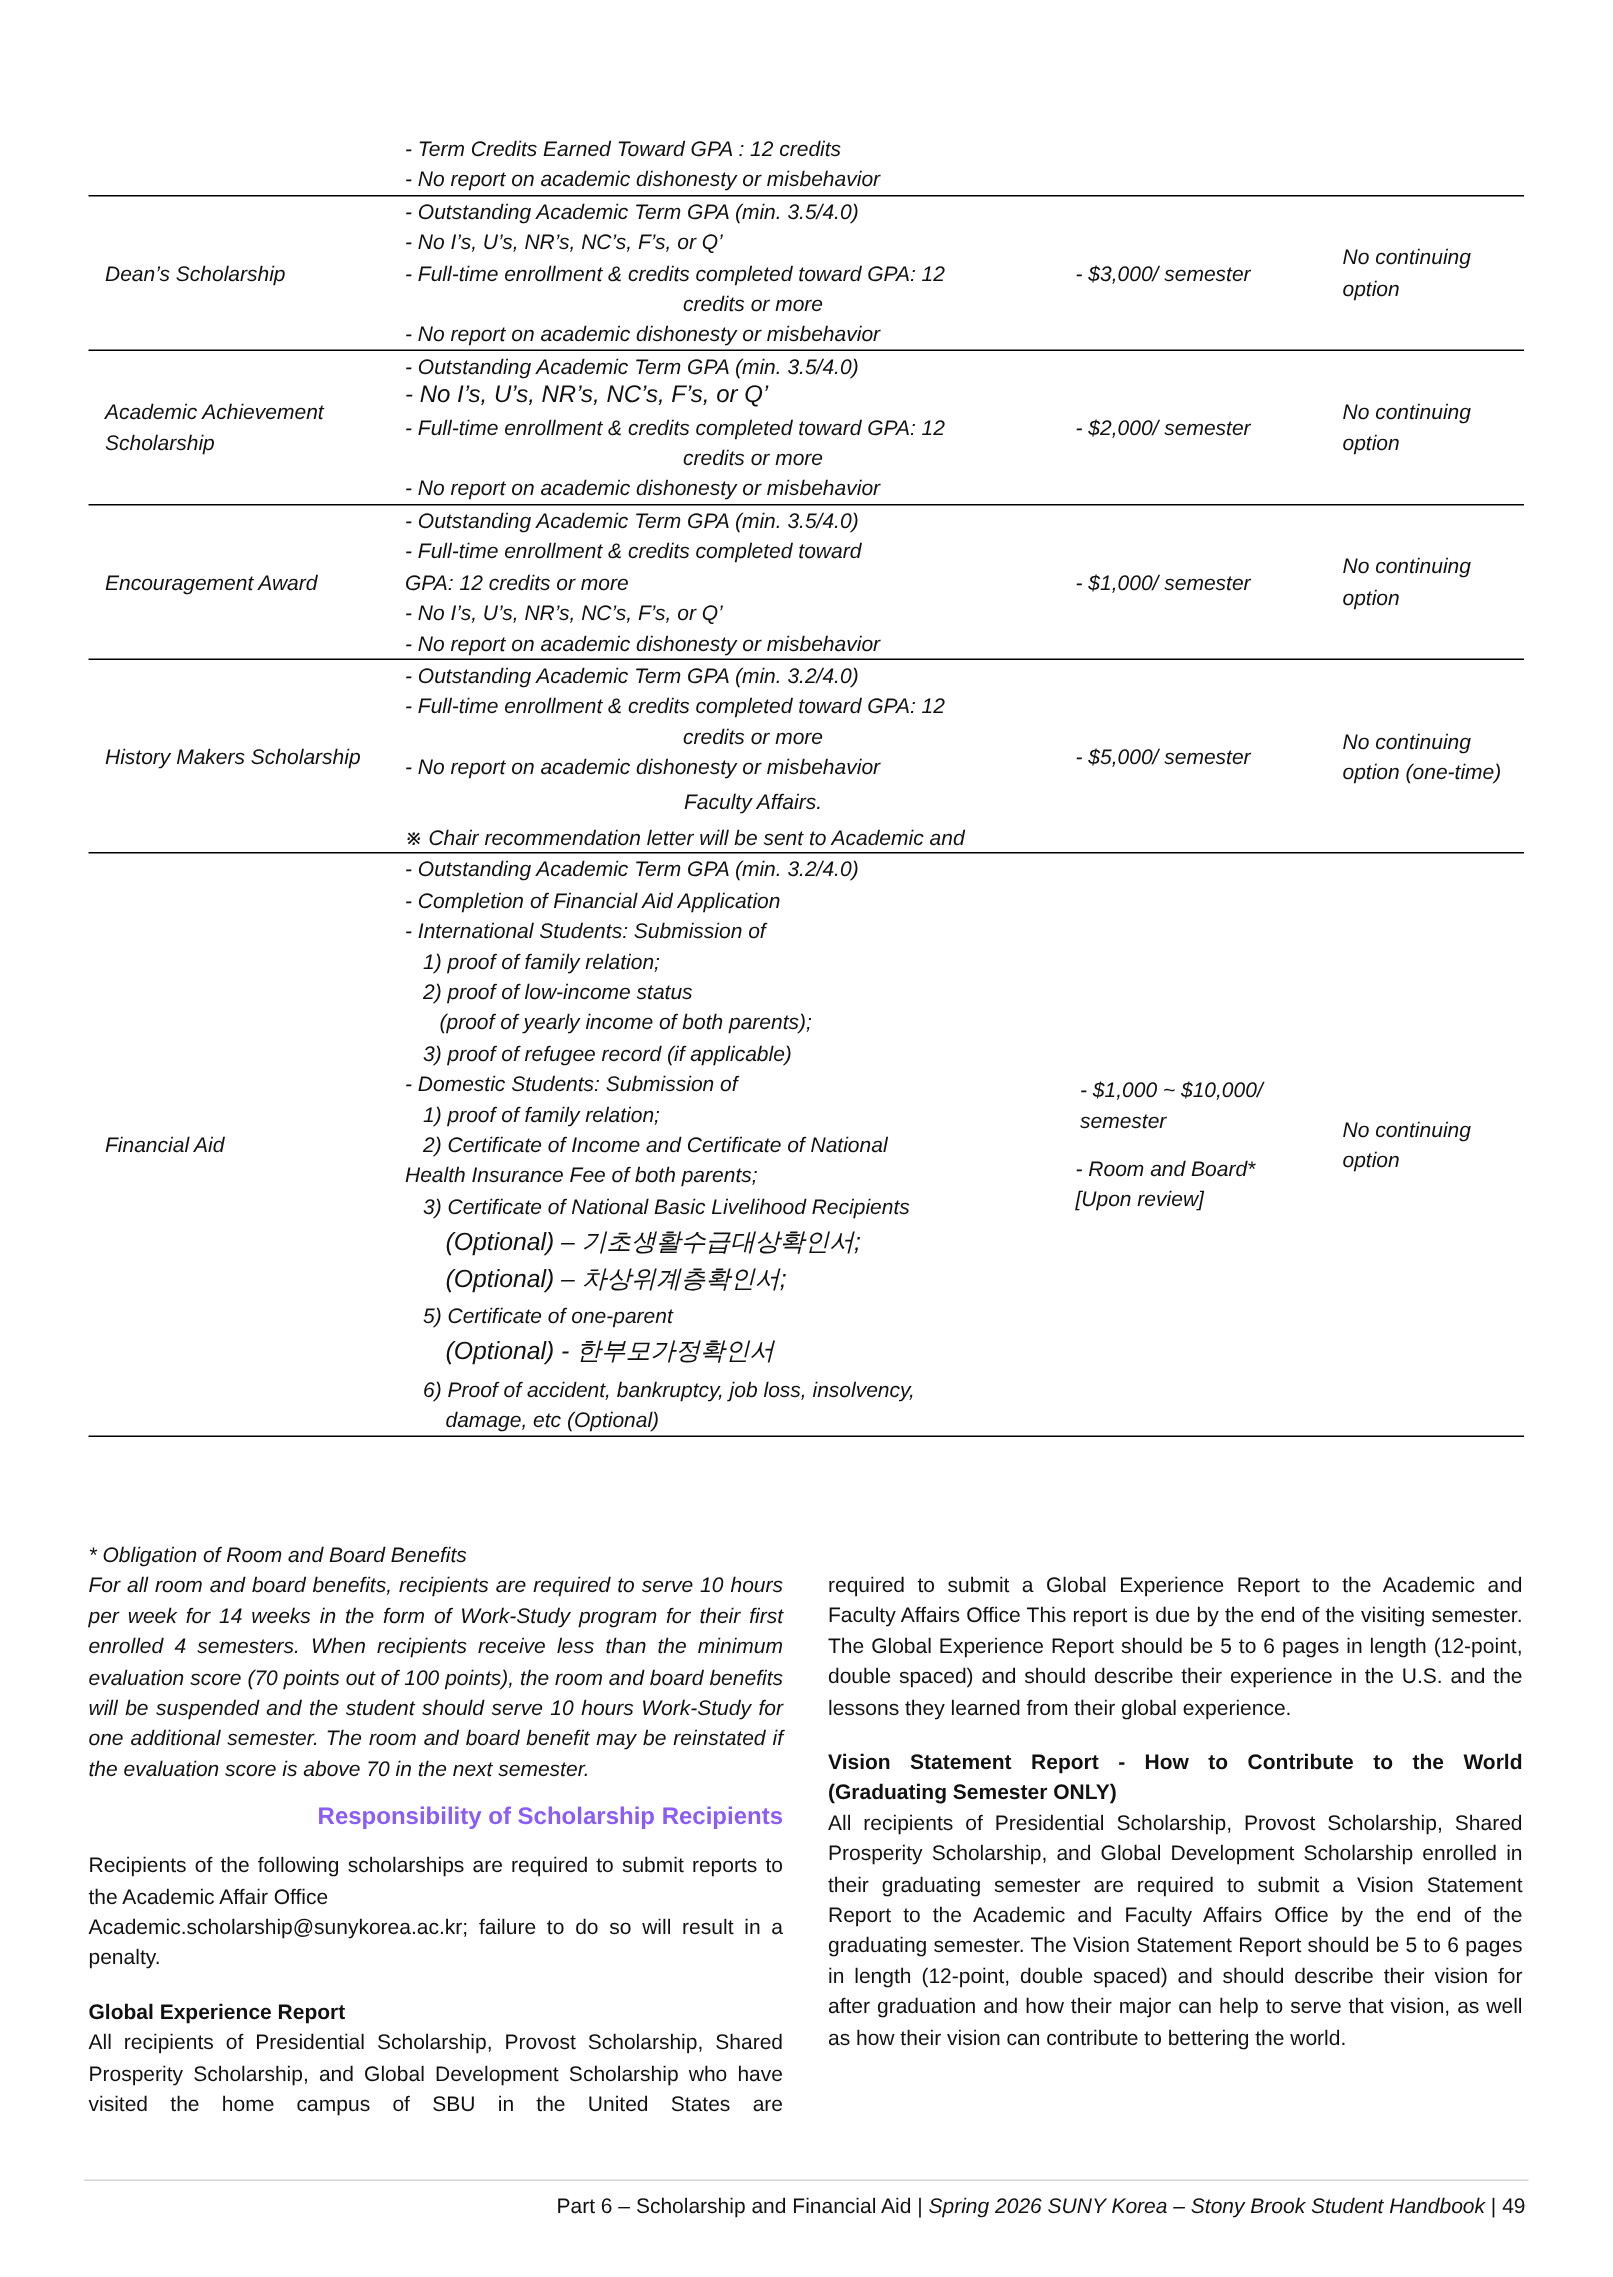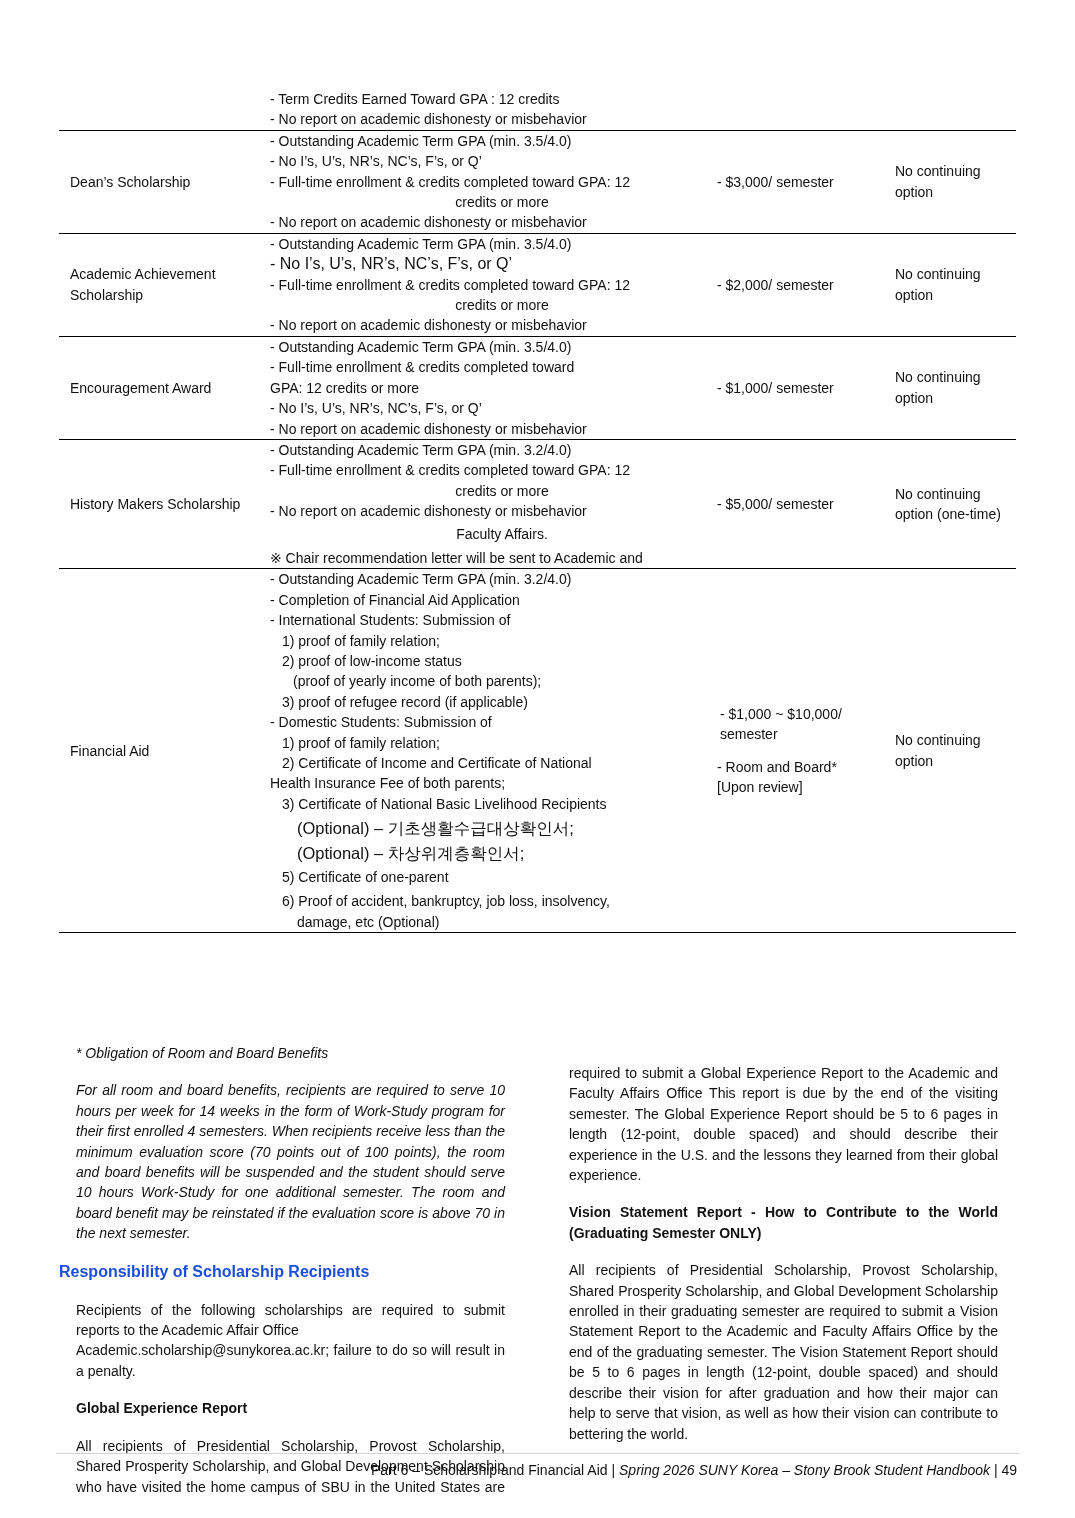--- a/index.html
+++ b/index.html
@@ -6,44 +6,44 @@
     body {
       width: 1075px; height: 1518px; position: relative; overflow: hidden;
       font-family: "Liberation Sans", "DejaVu Sans", sans-serif;
       color: #111; font-size: 14px;
     }
     .page { position: absolute; left: 0; top: 0; width: 1075px; height: 1518px; }
 
     
     .tbl { position: absolute; left: 59px; top: 89px; width: 957px; }
     .row { display: flex; border-bottom: 1.6px solid #000; }
-    .cell { box-sizing: border-box; font-size: 14px; line-height: 20.4px; }
+    .cell { box-sizing: border-box; font-size: 14px; line-height: 20.4px; font-style: italic; }
     .c-name { width: 211px; padding-left: 11px; display: flex; align-items: center; }
     .c-req  { width: 447px; padding-top: 0px; padding-bottom: 0px; }
     .c-amt  { width: 178px; display: flex; align-items: center; padding-left: 0px; }
     .c-cont { width: 121px; display: flex; align-items: center; }
     .line { white-space: nowrap; }
     .ind1 { padding-left: 17px; text-align: center; }
     .ind2 { padding-left: 12px; }
     .ind3 { padding-left: 23px; }
     .ind4 { padding-left: 27px; }
     .big { font-size: 16px; }
     .kr { font-size: 16.5px; }
     .spaced { margin-top: 4px; }
     .amt-block .line { line-height: 20.4px; }
     .amt-gap { margin-top: 12px; }
 
     
     .col { position: absolute; width: 463px; font-size: 14px; line-height: 20.4px; text-align: justify; }
     .col-left { left: 59px; top: 1026px; }
     .col-right { left: 552px; top: 1046px; }
     .it { font-style: italic; margin-top: 44px; }
-    .h-gray { font-weight: bold; font-size: 16px; color: #1d4ed8; margin-top: 12px; margin-bottom: 10px; line-height: 22px; text-align: left; }
+    .h-gray { font-weight: bold; font-size: 16px; color: #8b5cf6; margin-top: 12px; margin-bottom: 10px; line-height: 22px; text-align: right; }
     .h-bold { font-weight: bold; }
-    .para { margin: 17px; }
+    .para { margin: 0; }
     .mt16 { margin-top: 16px; }
 
     
     .footer-rule { position: absolute; left: 56px; top: 1453px; width: 963px; height: 1px; background: #d4d4d4; }
     .footer { position: absolute; right: 58px; top: 1460px; font-size: 14px; line-height: 20px; white-space: nowrap; }
     .footer .it { font-style: italic; }
   </style>
 </head>
 <body>
 
@@ -125,20 +125,21 @@
         <div class="line ind3">(proof of yearly income of both parents);</div>
         <div class="line ind2">3) proof of refugee record (if applicable)</div>
         <div class="line">- Domestic Students: Submission of</div>
         <div class="line ind2">1) proof of family relation;</div>
         <div class="line ind2">2) Certificate of Income and Certificate of National</div>
         <div class="line">Health Insurance Fee of both parents;</div>
         <div class="line ind2">3) Certificate of National Basic Livelihood Recipients</div>
         <div class="line ind4 kr spaced">(Optional) – 기초생활수급대상확인서;</div>
         <div class="line ind4 kr spaced">(Optional) – 차상위계층확인서;</div>
         <div class="line ind2 spaced">5) Certificate of one-parent</div>
+        <div class="line ind4 kr spaced">(Optional) - 한부모가정확인서</div>
         <div class="line ind2 spaced">6) Proof of accident, bankruptcy, job loss, insolvency,</div>
         <div class="line ind4">damage, etc (Optional)</div>
       </div>
       <div class="cell c-amt">
         <div class="amt-block">
           <div class="line" style="padding-left:3px;">- $1,000 ~ $10,000/</div>
           <div class="line" style="padding-left:3px;">semester</div>
           <div class="line amt-gap">- Room and Board*</div>
           <div class="line">[Upon review]</div>
         </div>

